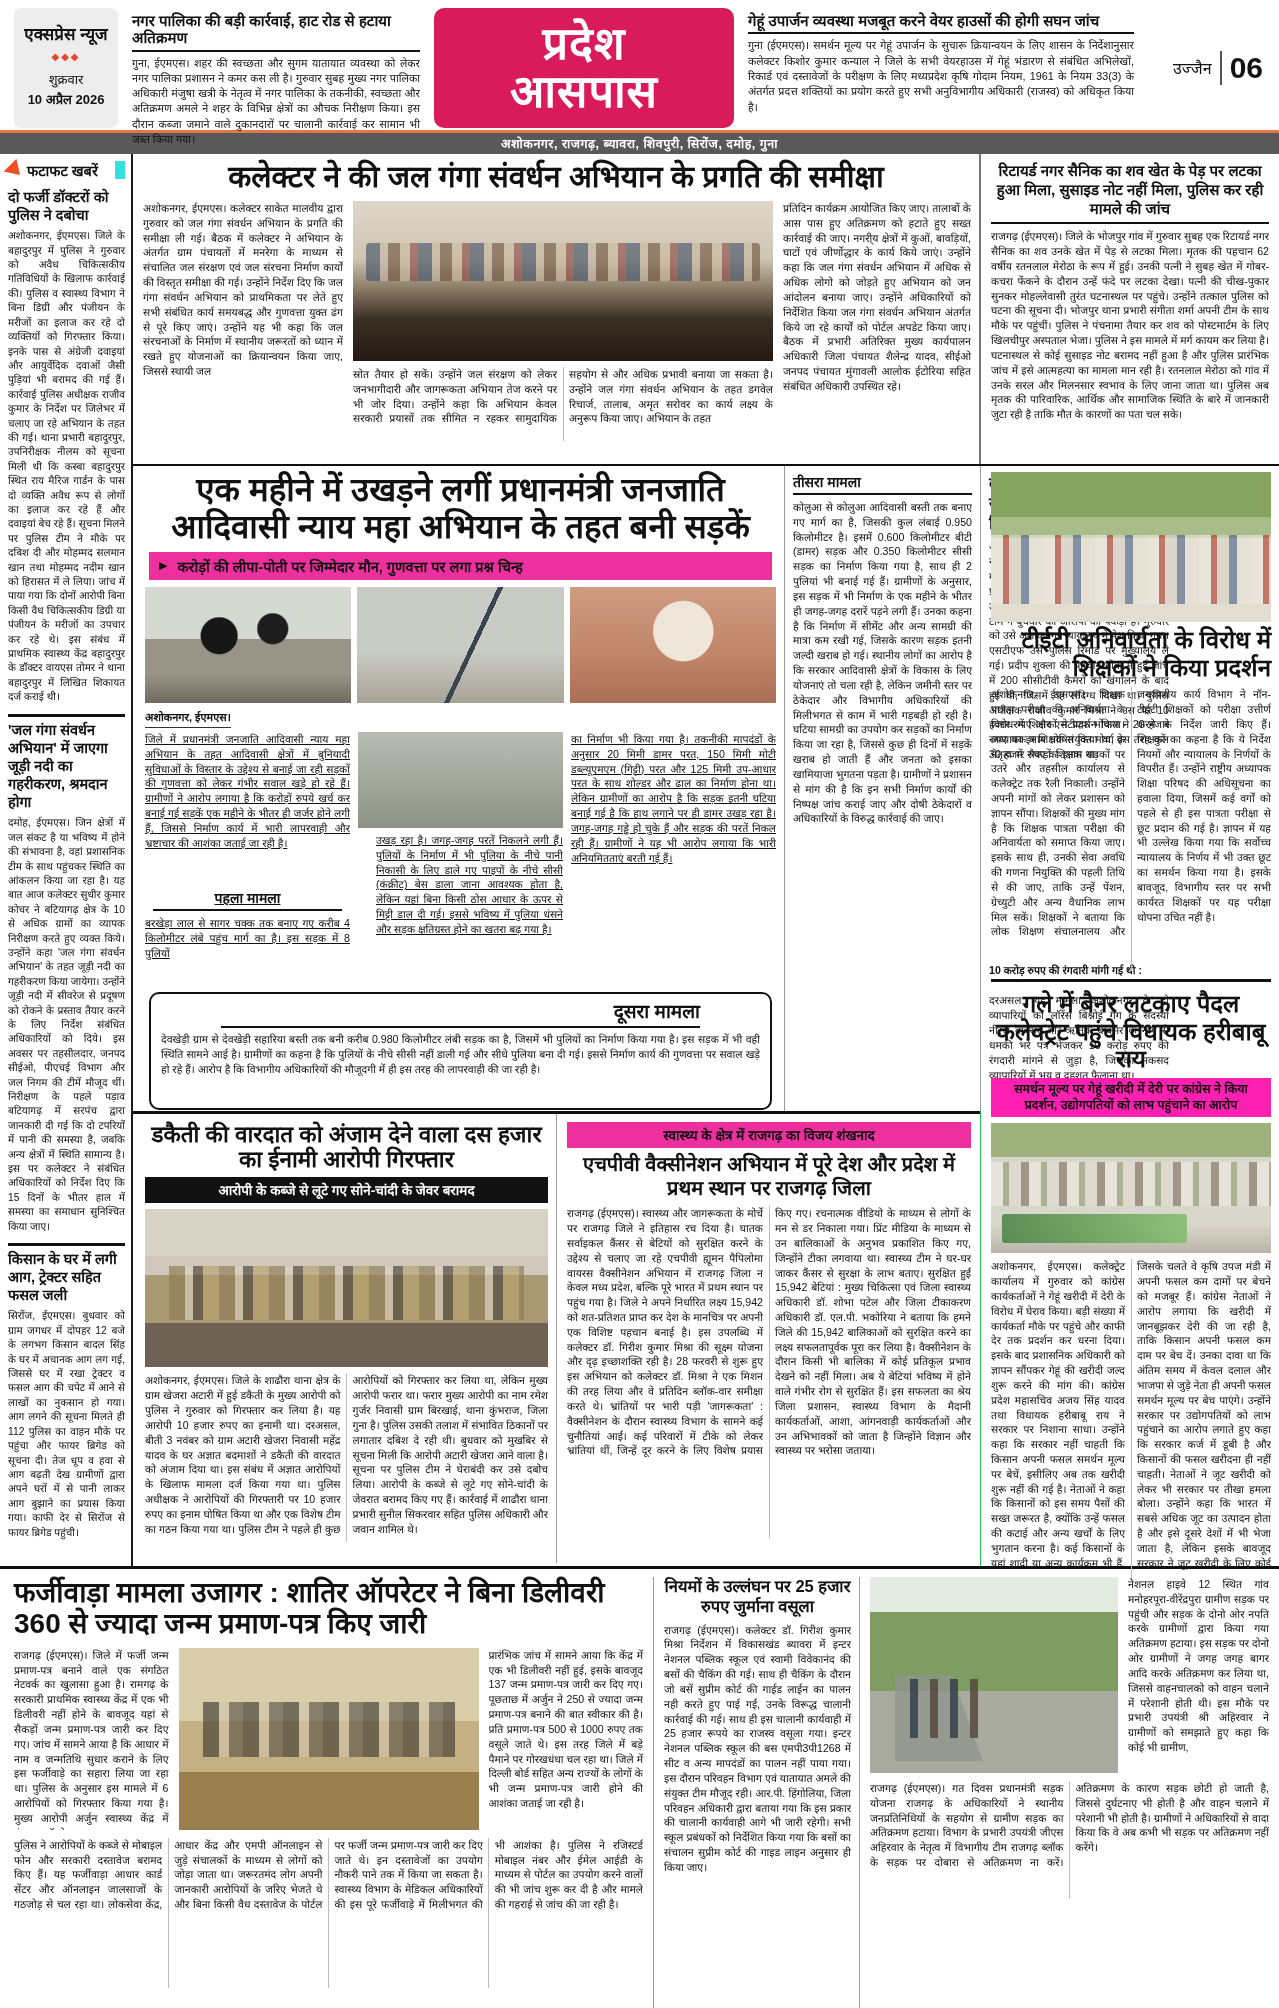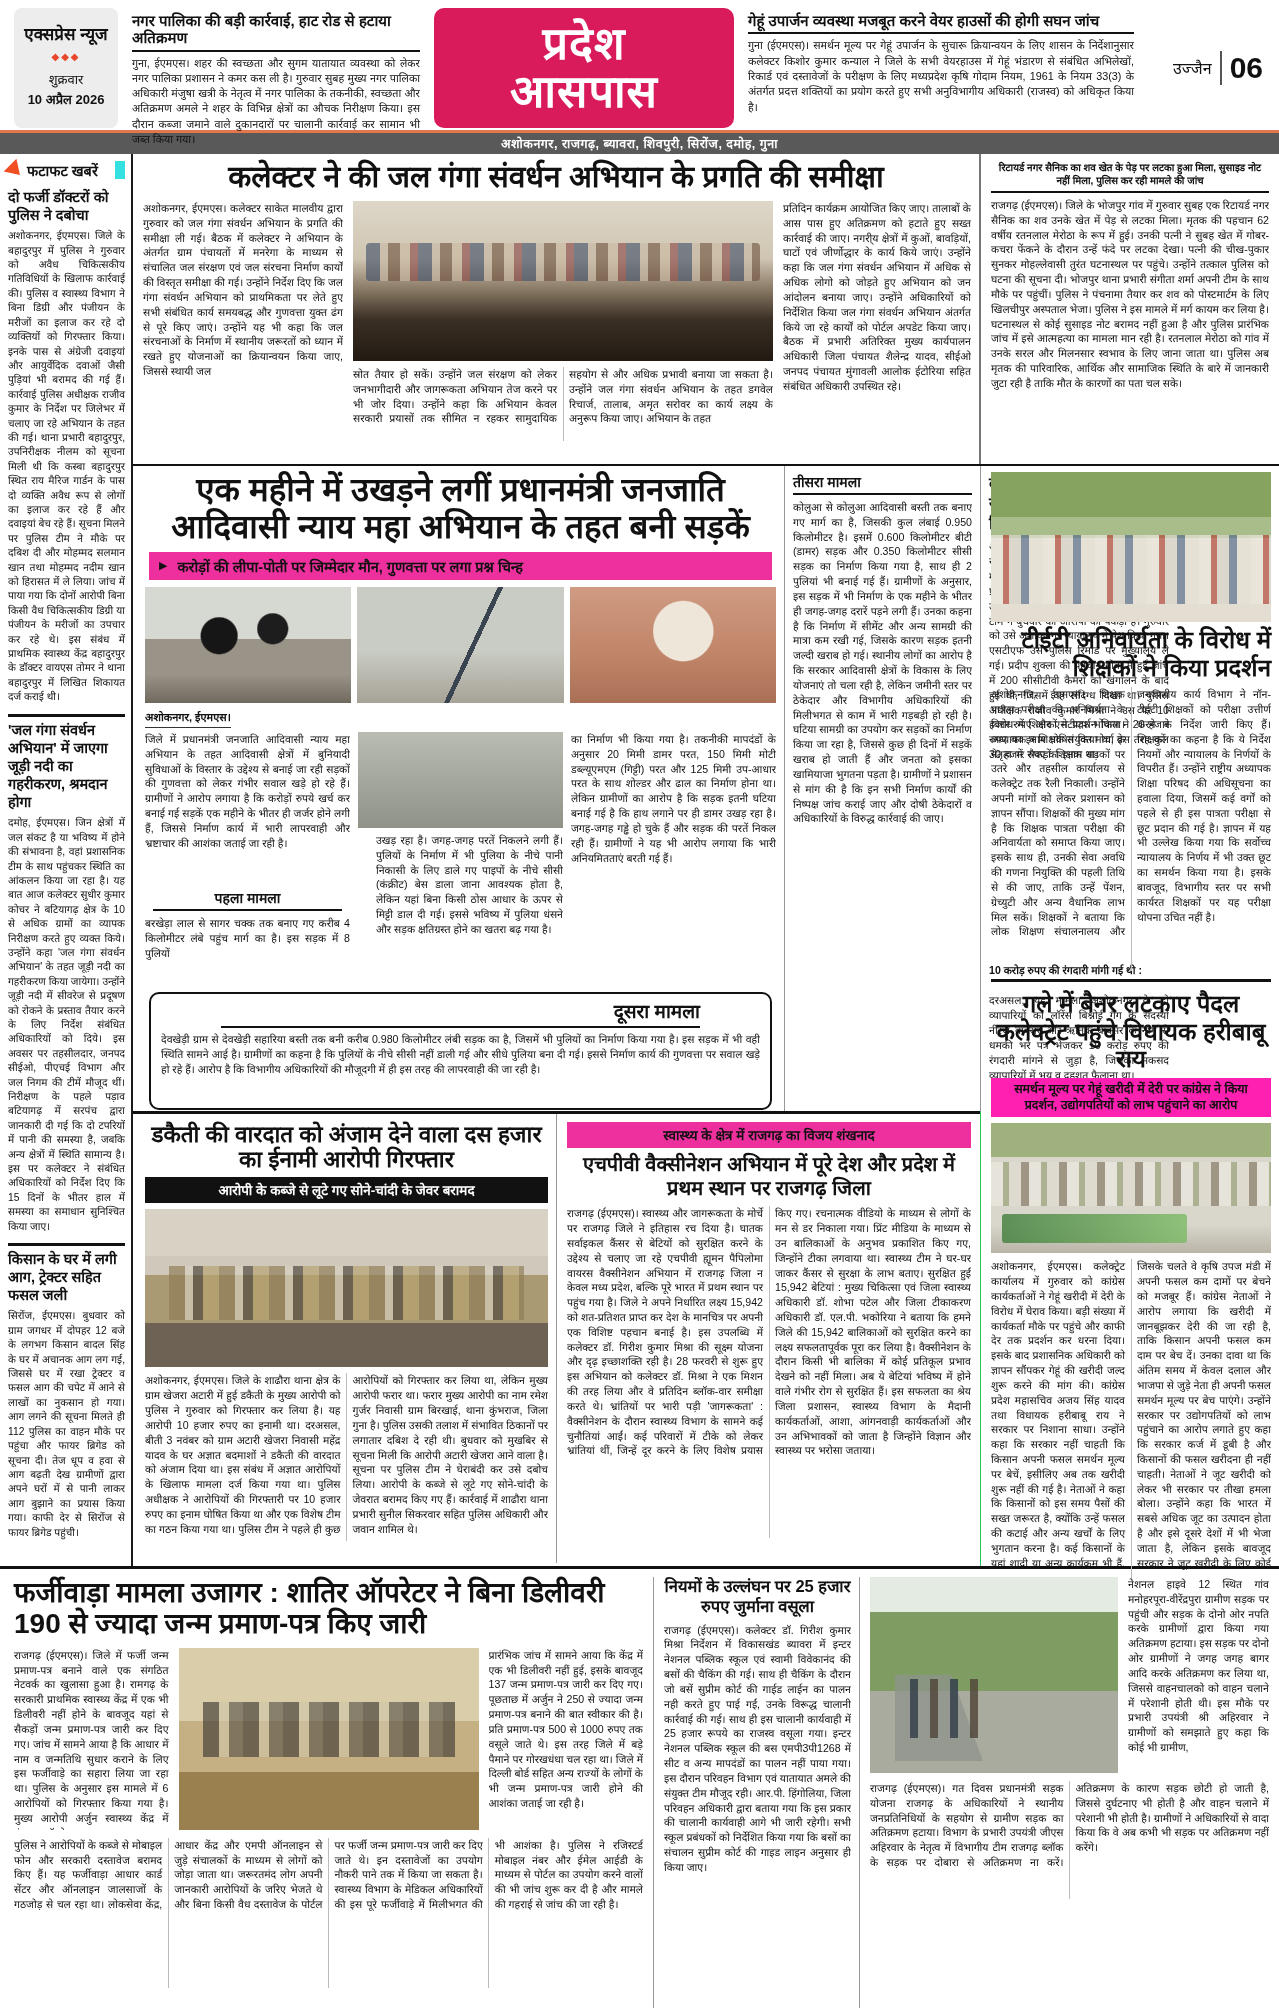--- a/index.html
+++ b/index.html
@@ -47,37 +47,37 @@
   .collector { width:848px; flex:none; border-right:2px solid #777; padding:6px 10px 0 10px; }
   .collector h1 { font-size:30px; font-weight:800; text-align:center; line-height:1.1; margin-bottom:8px; }
   .collector-cols { display:flex; gap:10px; }
   .collector-cols .colL { width:200px; flex:none; }
   .collector-cols .colM { width:420px; flex:none; }
   .collector-cols .colR { width:188px; flex:none; }
   .body-txt { font-size:10.6px; line-height:1.4; text-align:justify; overflow:hidden; }
   .colL .body-txt,.colR .body-txt { height:236px; }
   .under-photo { column-count:2; column-gap:12px; column-rule:1px solid #bbb; height:74px; margin-top:6px; }
   .retired { width:298px; flex:none; padding:8px 10px 0 10px; }
-  .retired h2 { font-size:10px; font-weight:800; text-align:center; line-height:1.25; border-bottom:2px solid #111; padding-bottom:4px; margin-bottom:5px; }
+  .retired h2 { font-size:15px; font-weight:800; text-align:center; line-height:1.25; border-bottom:2px solid #111; padding-bottom:4px; margin-bottom:5px; }
   .retired .body-txt { height:228px; }
 
   
   .row-bc { display:flex; height:1100px; }
   .center-col { width:848px; flex:none; border-right:1px solid #22c55e; display:flex; flex-direction:column; }
   .right-rail { width:298px; flex:none; padding:6px 8px 0 10px; }
 
   .roads-row { height:648px; display:flex; border-bottom:3px solid #111; }
   .roads-left { width:652px; flex:none; padding:6px 8px 0 12px; border-right:1px solid #999; }
   .roads-left h1 { font-size:33px; font-weight:800; text-align:center; line-height:1.12; margin-bottom:6px; }
   .kicker-bar { background:#ee2f9e; color:#111; font-weight:800; font-size:14.5px; display:flex; align-items:center; gap:10px; padding:4px 10px; margin:0 4px 7px; }
   .kicker-arrow { font-size:11px; }
   .photo-strip { display:flex; gap:6px; height:116px; margin-bottom:4px; }
   .photo { position:relative; overflow:hidden; background:#b9ab93; flex:1; }
   .roads-byline { font-size:11px; font-weight:800; border-bottom:1px solid #333; display:inline-block; padding:2px 0 3px; margin-bottom:4px; }
-  .roads-cols { display:flex; gap:8px; height:252px; }
+  .roads-cols { display:flex; gap:8px; height:252px;text-decoration:underline; }
   .roads-cols .rc { flex:1; }
   .roads-cols .body-txt { height:100%; }
   .rc-mid .photo { height:96px; margin-bottom:5px; flex:none; }
   .rc-mid { display:flex; flex-direction:column; }
   .rc-mid .body-txt { height:150px;margin-left:18px; }
   .case-head { font-weight:800; font-size:14px; text-align:center; border-bottom:2px solid #111; margin:6px 8px 5px; padding-bottom:2px; }
   .case2-box { border:2px solid #111; border-radius:10px; margin:8px 4px 0; padding:4px 10px 6px; height:118px; overflow:hidden; }
   .case2-box .t { font-size:19px; font-weight:800; text-align:right; border-bottom:2px solid #111; margin:0 60px 4px; padding-bottom:2px; }
   .extortion { width:196px; flex:none; padding:8px 8px 0 8px; }
   .extortion h2 { font-size:16.5px; font-weight:800; line-height:1.2; margin-bottom:6px; }
@@ -303,21 +303,21 @@
             <div class="photo photo-dharna"></div>
             <p class="body-txt two-col" style="height:322px;">अशोकनगर, ईएमएस। कलेक्ट्रेट कार्यालय में गुरुवार को कांग्रेस कार्यकर्ताओं ने गेहूं खरीदी में देरी के विरोध में घेराव किया। बड़ी संख्या में कार्यकर्ता मौके पर पहुंचे और काफी देर तक प्रदर्शन कर धरना दिया। इसके बाद प्रशासनिक अधिकारी को ज्ञापन सौंपकर गेहूं की खरीदी जल्द शुरू करने की मांग की। कांग्रेस प्रदेश महासचिव अजय सिंह यादव तथा विधायक हरीबाबू राय ने सरकार पर निशाना साधा। उन्होंने कहा कि सरकार नहीं चाहती कि किसान अपनी फसल समर्थन मूल्य पर बेचें, इसीलिए अब तक खरीदी शुरू नहीं की गई है। नेताओं ने कहा कि किसानों को इस समय पैसों की सख्त जरूरत है, क्योंकि उन्हें फसल की कटाई और अन्य खर्चों के लिए भुगतान करना है। कई किसानों के यहां शादी या अन्य कार्यक्रम भी हैं, जिसके चलते वे कृषि उपज मंडी में अपनी फसल कम दामों पर बेचने को मजबूर हैं। कांग्रेस नेताओं ने आरोप लगाया कि खरीदी में जानबूझकर देरी की जा रही है, ताकि किसान अपनी फसल कम दाम पर बेच दें। उनका दावा था कि अंतिम समय में केवल दलाल और भाजपा से जुड़े नेता ही अपनी फसल समर्थन मूल्य पर बेच पाएंगे। उन्होंने सरकार पर उद्योगपतियों को लाभ पहुंचाने का आरोप लगाते हुए कहा कि सरकार कर्ज में डूबी है और किसानों की फसल खरीदना ही नहीं चाहती। नेताओं ने जूट खरीदी को लेकर भी सरकार पर तीखा हमला बोला। उन्होंने कहा कि भारत में सबसे अधिक जूट का उत्पादन होता है और इसे दूसरे देशों में भी भेजा जाता है, लेकिन इसके बावजूद सरकार ने जूट खरीदी के लिए कोई प्रयास नहीं किए हैं, जिससे किसानों को अपनी उपज बेचने में परेशानी हो रही है।</p>
           </article>
         </aside>
       </div>
     </div>
   </div>
 
   <div class="bottom-band">
     <article class="birthcert">
-      <h1>फर्जीवाड़ा मामला उजागर : शातिर ऑपरेटर ने बिना डिलीवरी 190 से ज्यादा जन्म प्रमाण-पत्र किए जारी</h1>
+      <h1>फर्जीवाड़ा मामला उजागर : शातिर ऑपरेटर ने बिना डिलीवरी 360 से ज्यादा जन्म प्रमाण-पत्र किए जारी</h1>
       <div class="bc-mid">
         <div class="c">
             <p class="body-txt">राजगढ़ (ईएमएस)। जिले में फर्जी जन्म प्रमाण-पत्र बनाने वाले एक संगठित नेटवर्क का खुलासा हुआ है। रामगढ़ के सरकारी प्राथमिक स्वास्थ्य केंद्र में एक भी डिलीवरी नहीं होने के बावजूद यहां से सैकड़ों जन्म प्रमाण-पत्र जारी कर दिए गए। जांच में सामने आया है कि आधार में नाम व जन्मतिथि सुधार कराने के लिए इस फर्जीवाड़े का सहारा लिया जा रहा था। पुलिस के अनुसार इस मामले में 6 आरोपियों को गिरफ्तार किया गया है। मुख्य आरोपी अर्जुन स्वास्थ्य केंद्र में कंप्यूटर ऑपरेटर था।</p>
           </div>
         <div class="photo photo-press"></div>
         <div class="c">
             <p class="body-txt">प्रारंभिक जांच में सामने आया कि केंद्र में एक भी डिलीवरी नहीं हुई, इसके बावजूद 137 जन्म प्रमाण-पत्र जारी कर दिए गए। पूछताछ में अर्जुन ने 250 से ज्यादा जन्म प्रमाण-पत्र बनाने की बात स्वीकार की है। प्रति प्रमाण-पत्र 500 से 1000 रुपए तक वसूले जाते थे। इस तरह जिले में बड़े पैमाने पर गोरखधंधा चल रहा था। जिले में दिल्ली बोर्ड सहित अन्य राज्यों के लोगों के भी जन्म प्रमाण-पत्र जारी होने की आशंका जताई जा रही है।</p>
           </div>
       </div>
       <p class="body-txt bc-bottom">पुलिस ने आरोपियों के कब्जे से मोबाइल फोन और सरकारी दस्तावेज बरामद किए हैं। यह फर्जीवाड़ा आधार कार्ड सेंटर और ऑनलाइन जालसाजों के गठजोड़ से चल रहा था। लोकसेवा केंद्र, आधार केंद्र और एमपी ऑनलाइन से जुड़े संचालकों के माध्यम से लोगों को जोड़ा जाता था। जरूरतमंद लोग अपनी जानकारी आरोपियों के जरिए भेजते थे और बिना किसी वैध दस्तावेज के पोर्टल पर फर्जी जन्म प्रमाण-पत्र जारी कर दिए जाते थे। इन दस्तावेजों का उपयोग नौकरी पाने तक में किया जा सकता है। स्वास्थ्य विभाग के मेडिकल अधिकारियों की इस पूरे फर्जीवाड़े में मिलीभगत की भी आशंका है। पुलिस ने रजिस्टर्ड मोबाइल नंबर और ईमेल आईडी के माध्यम से पोर्टल का उपयोग करने वालों की भी जांच शुरू कर दी है और मामले की गहराई से जांच की जा रही है।</p>

